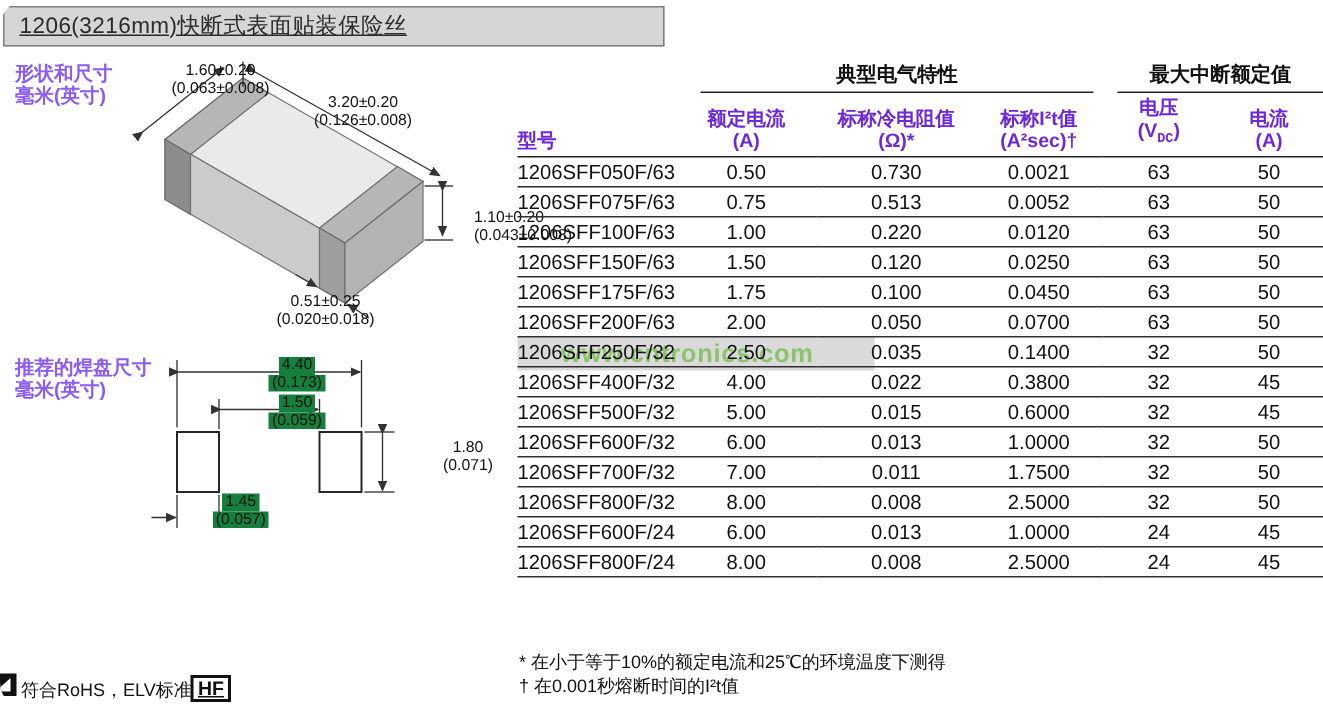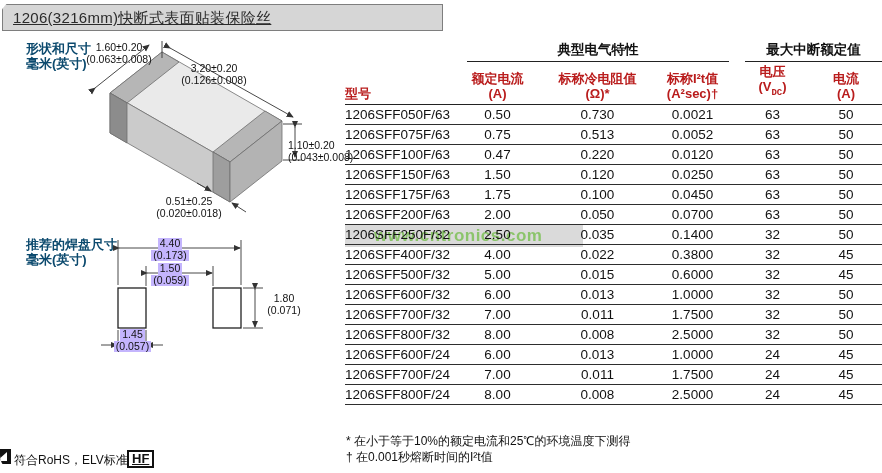--- a/index.html
+++ b/index.html
@@ -8,44 +8,44 @@
 
   
   .title-bar {
     position:absolute; left:2px; top:4px; width:441px; height:27px;
     background:#d6d6d6; border:1px solid #7e7e7e;
     font-size:15px; line-height:25px; color:#2b2b2b;
     padding-left:10px; text-decoration:underline; letter-spacing:0.3px;
   }
 
   
-  .sec-head { position:absolute; font-size:13px; font-weight:bold; color:#0c4a6e; line-height:15px;margin-left:16px; }
-
-  
-  .dim { position:absolute; font-size:10.5px; line-height:11.5px; color:#111; text-align:center; }
+  .sec-head { position:absolute; font-size:13px; font-weight:bold; color:#8b5cf6; line-height:15px; }
+
+  
+  .dim { position:absolute; font-size:10.5px; line-height:11.5px; color:#111; text-align:center;margin-left:28px; }
   .dim.left-al { text-align:left; }
-  .dim .wbg { background:#c4b5fd; display:inline-block; padding:0 2px; }
+  .dim .wbg { background:#15803d; display:inline-block; padding:0 2px; }
 
   svg { position:absolute; overflow:visible; }
   .thin { stroke:#333; stroke-width:0.9; fill:none; }
   .edge { stroke:#6e6e6e; stroke-width:0.8; }
 
   
   .tbl-wrap { position:absolute; left:345px; top:40px; width:537px; z-index:2; }
   table { border-collapse:collapse; table-layout:fixed; width:537px; }
   .group-row td { height:22px; vertical-align:bottom; }
   .group-cell div {
     border-bottom:1px solid #222; font-weight:bold; font-size:13.5px;
     text-align:center; padding-bottom:2px; color:#111;
   }
   .g1 div { margin:0 6px 0 17px; }
   .g2 div { margin:0 0 0 10px; }
   .head-row th {
     height:42px; vertical-align:bottom; font-size:13px; font-weight:bold;
-    line-height:15px; text-align:center; color:#b91c1c;
+    line-height:15px; text-align:center; color:#6d28d9;
     border-bottom:1px solid #222; padding-bottom:3px;margin-top:32px;
   }
   .head-row th:first-child { text-align:left; }
   sub.sm { font-size:9px;font-family:Liberation Mono, monospace; }
   tbody td {
     height:20px; font-size:13.5px; color:#111; text-align:center;
     border-bottom:1px solid #2e2e2e; white-space:nowrap;
   }
   tbody td:first-child { text-align:left; }
 
@@ -234,21 +234,21 @@
           <tr>
             <td>1206SFF075F/63</td>
             <td>0.75</td>
             <td>0.513</td>
             <td>0.0052</td>
             <td>63</td>
             <td>50</td>
           </tr>
           <tr>
             <td>1206SFF100F/63</td>
-            <td>0.47</td>
+            <td>1.00</td>
             <td>0.220</td>
             <td>0.0120</td>
             <td>63</td>
             <td>50</td>
           </tr>
           <tr>
             <td>1206SFF150F/63</td>
             <td>1.50</td>
             <td>0.120</td>
             <td>0.0250</td>
@@ -321,28 +321,20 @@
           </tr>
           <tr>
             <td>1206SFF600F/24</td>
             <td>6.00</td>
             <td>0.013</td>
             <td>1.0000</td>
             <td>24</td>
             <td>45</td>
           </tr>
           <tr>
-            <td>1206SFF700F/24</td>
-            <td>7.00</td>
-            <td>0.011</td>
-            <td>1.7500</td>
-            <td>24</td>
-            <td>45</td>
-          </tr>
-          <tr>
             <td>1206SFF800F/24</td>
             <td>8.00</td>
             <td>0.008</td>
             <td>2.5000</td>
             <td>24</td>
             <td>45</td>
           </tr>
         </tbody>
     </table>
   </div>

